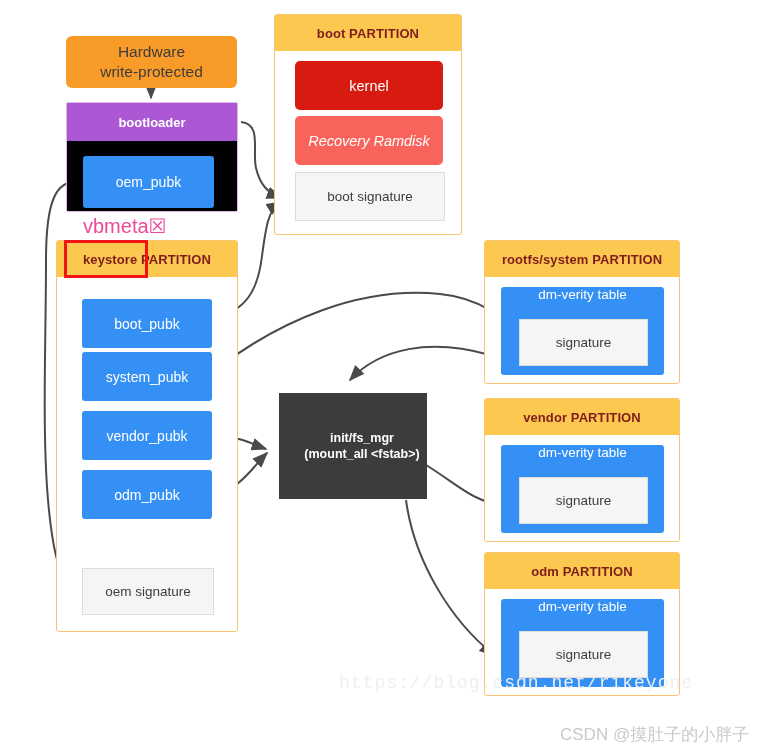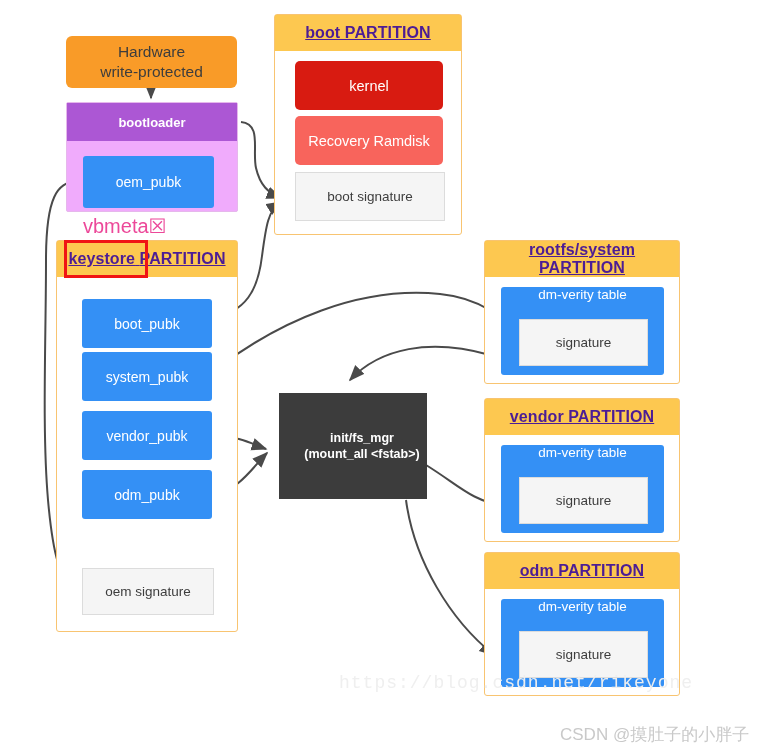--- a/index.html
+++ b/index.html
@@ -34,32 +34,31 @@
     align-items: center;
     justify-content: center;
   }
   .partition {
     background: #ffffff;
     border: 1px solid #F8C471;
     border-radius: 3px;
   }
   .partition-header {
     background: #FDC850;
-    color: #4c1d95;
-    font-size: 16px;
+    color: #7f1d1d;
+    font-size: 13px;
     font-weight: bold;
     text-align: center;
     display: flex;
     align-items: center;
     justify-content: center;
     letter-spacing: 0.1px;
-    text-decoration: underline;
   }
   .bootloader-outer {
-    background: #f0abfc;
+    background: #000000;
     border: 1px solid #E6B7EC;
     border-radius: 2px;
   }
   .bootloader-header {
     background: #AC57D4;
     color: #ffffff;
     font-size: 13px;
     font-weight: bold;
     display: flex;
     align-items: center;
@@ -105,20 +104,21 @@
     justify-content: center;
   }
   .pink-box {
     background: #F8645C;
     border-radius: 5px;
     color: #ffffff;
     font-size: 14.5px;
     display: flex;
     align-items: center;
     justify-content: center;
+    font-style: italic;
   }
   .gray-box {
     background: #F5F5F5;
     border: 1px solid #DCDCDC;
     color: #3d3d3d;
     font-size: 13.5px;
     display: flex;
     align-items: center;
     justify-content: center;
   }

